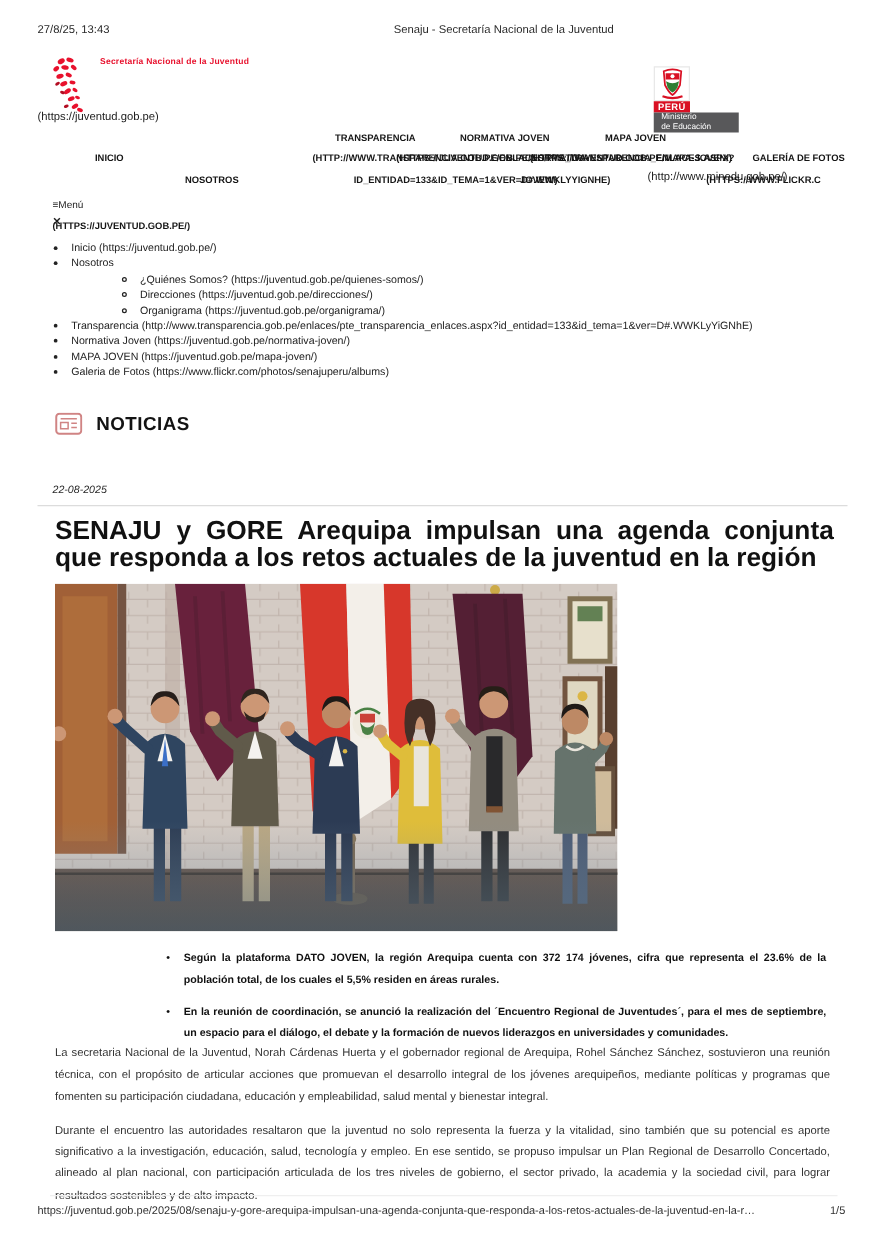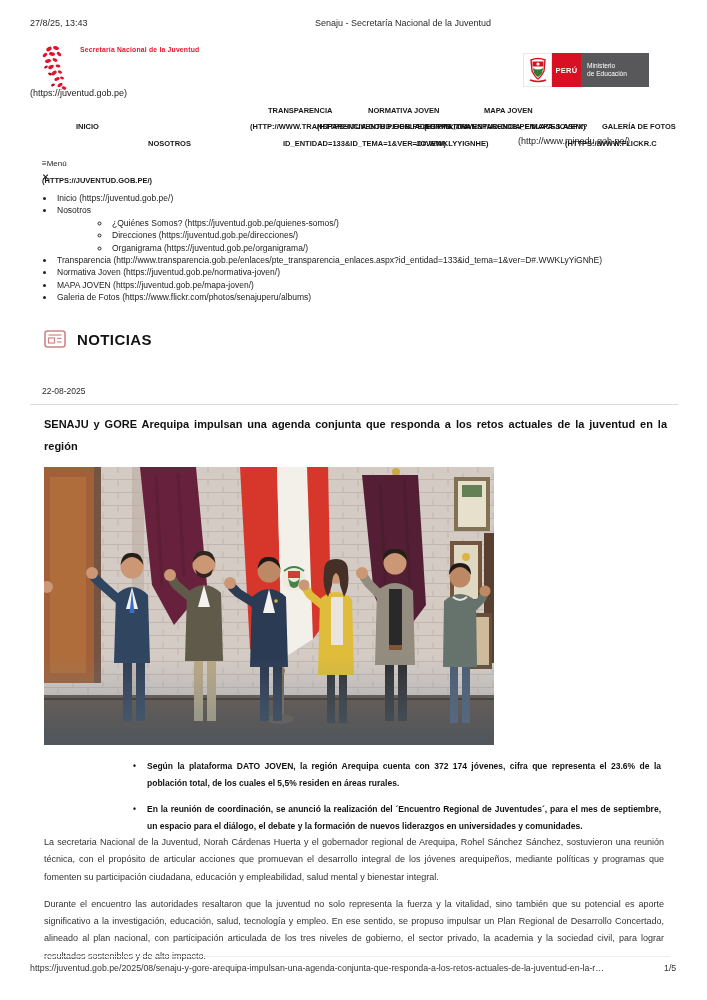--- a/index.html
+++ b/index.html
@@ -8,37 +8,37 @@
     font-family:"Liberation Sans",sans-serif;color:#222;overflow:hidden;
   }
   .abs{position:absolute;}
   
   .print-meta{font-size:9px;color:#2a2a2a;white-space:nowrap;}
   
   .senaju-wordmark{font-size:27px;font-weight:bold;color:#e8112d;letter-spacing:1px;line-height:1;}
   .senaju-tagline{font-size:6.8px;color:#e8112d;font-weight:bold;letter-spacing:.2px;}
   .logo-url{font-size:9px;color:#1c1c1c;}
   
-  .minedu{display:flex;height:34px;}
+  .minedu{display:flex;height:34px;flex-direction:column;}
   .minedu .crest{width:27px;background:#fff;border:1px solid #e8e8e8;display:flex;align-items:center;justify-content:center;}
   .minedu .peru{width:29px;background:#d91023;color:#fff;font-weight:bold;font-size:7.5px;display:flex;align-items:center;justify-content:center;letter-spacing:.3px;}
   .minedu .ministry{width:68px;background:#58585a;color:#fff;font-size:6.6px;line-height:1.25;display:flex;flex-direction:column;justify-content:center;padding-left:6px;box-sizing:border-box;}
   
   .nav-t{font-size:7.5px;font-weight:bold;color:#151515;white-space:nowrap;line-height:1;}
   
   .menu-toggle{font-size:8px;color:#1d1d1d;}
   .menu-close{font-size:8.5px;font-weight:bold;color:#1d1d1d;}
   ul.menu{list-style:disc;margin:0;padding:0 0 0 55px;font-size:8.5px;line-height:12.4px;color:#222;}
   ul.menu ul{list-style:circle;margin:0;padding-left:53px;}
   ul.menu li{padding-left:2px;}
   
   .section-title{font-size:15px;font-weight:800;color:#131313;letter-spacing:.4px;}
-  .article-date{font-size:8.5px;color:#2a2a2a;}
+  .article-date{font-size:8.5px;color:#2a2a2a;font-style:italic;}
   .rule{height:1px;background:#dcdcdc;}
-  .article-title{font-size:11px;font-weight:bold;color:#111;line-height:21.5px;text-align:justify;}
+  .article-title{font-size:21px;font-weight:bold;color:#111;line-height:21.5px;text-align:justify;}
   .bullets{width:528px;}
   .bullets .b-item{display:flex;margin-bottom:9px;}
   .bullets .b-dot{width:14px;flex:0 0 14px;font-size:8.5px;font-weight:bold;line-height:17px;color:#111;}
   .bullets .b-text{font-size:8.5px;font-weight:bold;line-height:17px;color:#111;text-align:justify;}
   .para{font-size:9px;line-height:17.3px;color:#333;text-align:justify;width:620px;margin-bottom:10px;}
   .footer-url{font-size:8.8px;color:#333;white-space:nowrap;}
   .footer-page{font-size:8.8px;color:#333;}
   .hairline{height:1px;background:#efefef;}
 </style>
 </head>

